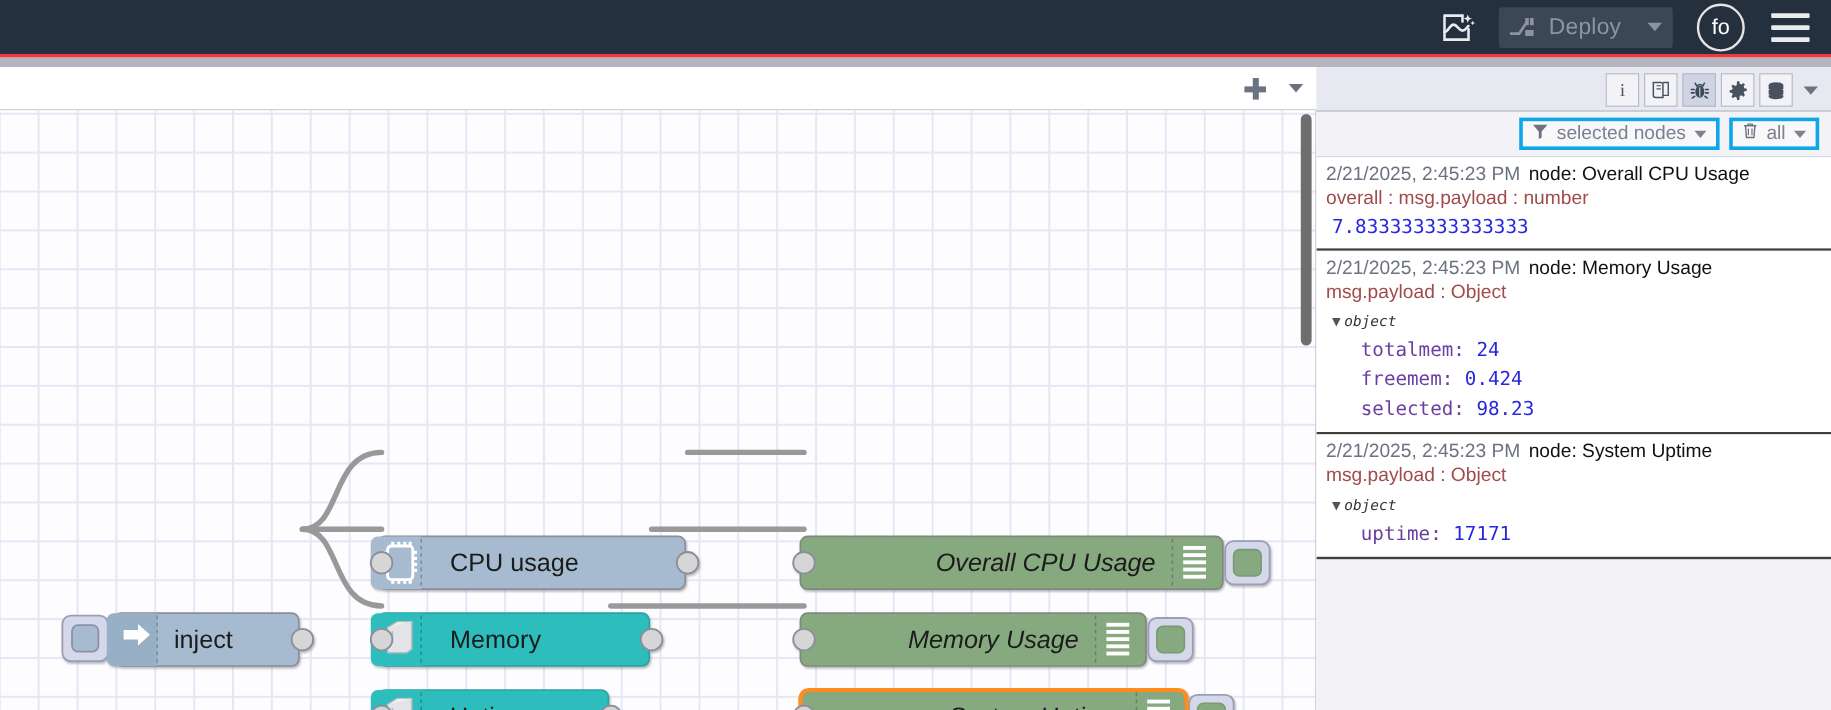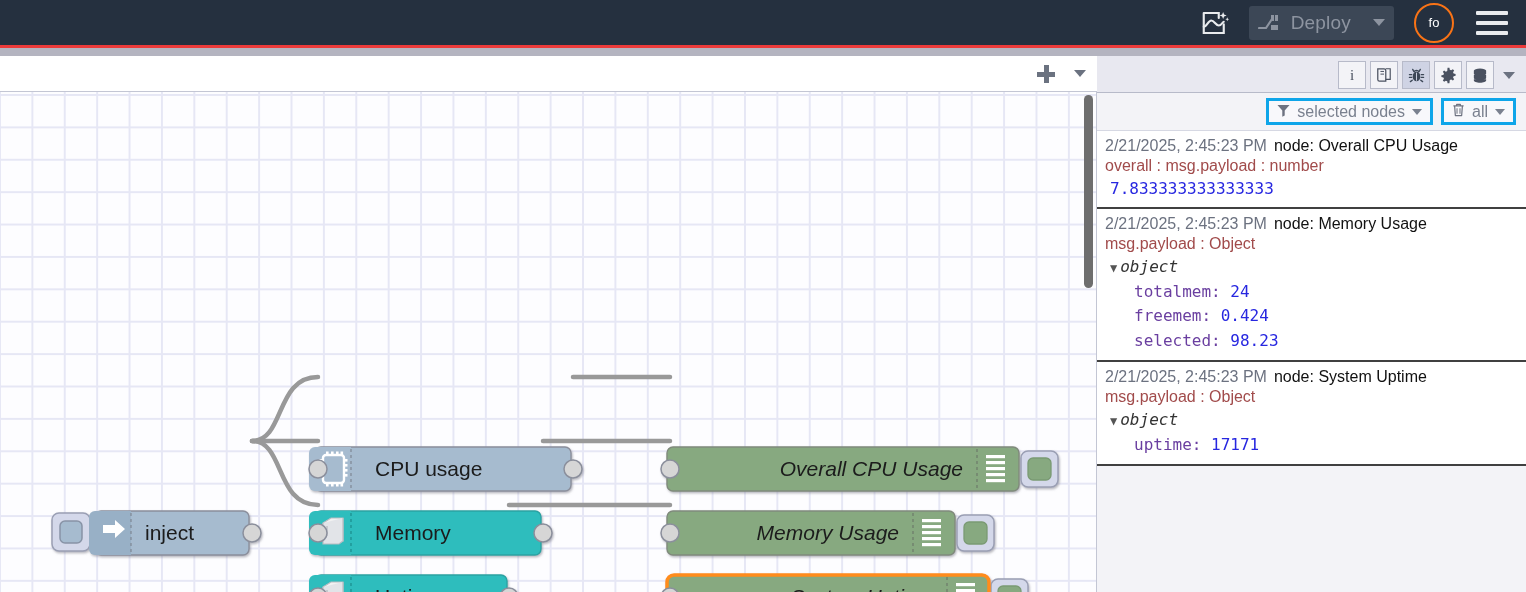--- a/index.html
+++ b/index.html
@@ -93,23 +93,23 @@
   }
   .caret-dn {
     width: 0; height: 0;
     border-left: 6px solid transparent;
     border-right: 6px solid transparent;
     border-top: 7px solid #8d94a0;
   }
   .avatar {
     width: 36px; height: 36px;
     border-radius: 50%;
-    border: 2px solid #f97316;
+    border: 2px solid #e5e5e5;
     color: #fff;
-    font-size: 13px;
+    font-size: 18px;
     display: flex;
     align-items: center;
     justify-content: center;
     margin-right: 22px;
     cursor: pointer;
     user-select: none;
   }
   .hamburger {
     width: 32px;
     display: flex;
@@ -348,21 +348,21 @@
   }
   .dbg-exp {
     color: #555;
     font-size: 12px;
     margin-right: 3px;
   }
   .dbg-objname {
     font-family: "DejaVu Sans Mono", monospace;
     font-style: italic;
     color: #333;
-    font-size: 16px;
+    font-size: 12px;
   }
   .dbg-key { color: #6a3fa0; padding-left: 24px; }
   .dbg-num { color: #2727e0; }
 </style>
 </head>
 <body>
 
 <div id="app">
 
   <div class="header">

